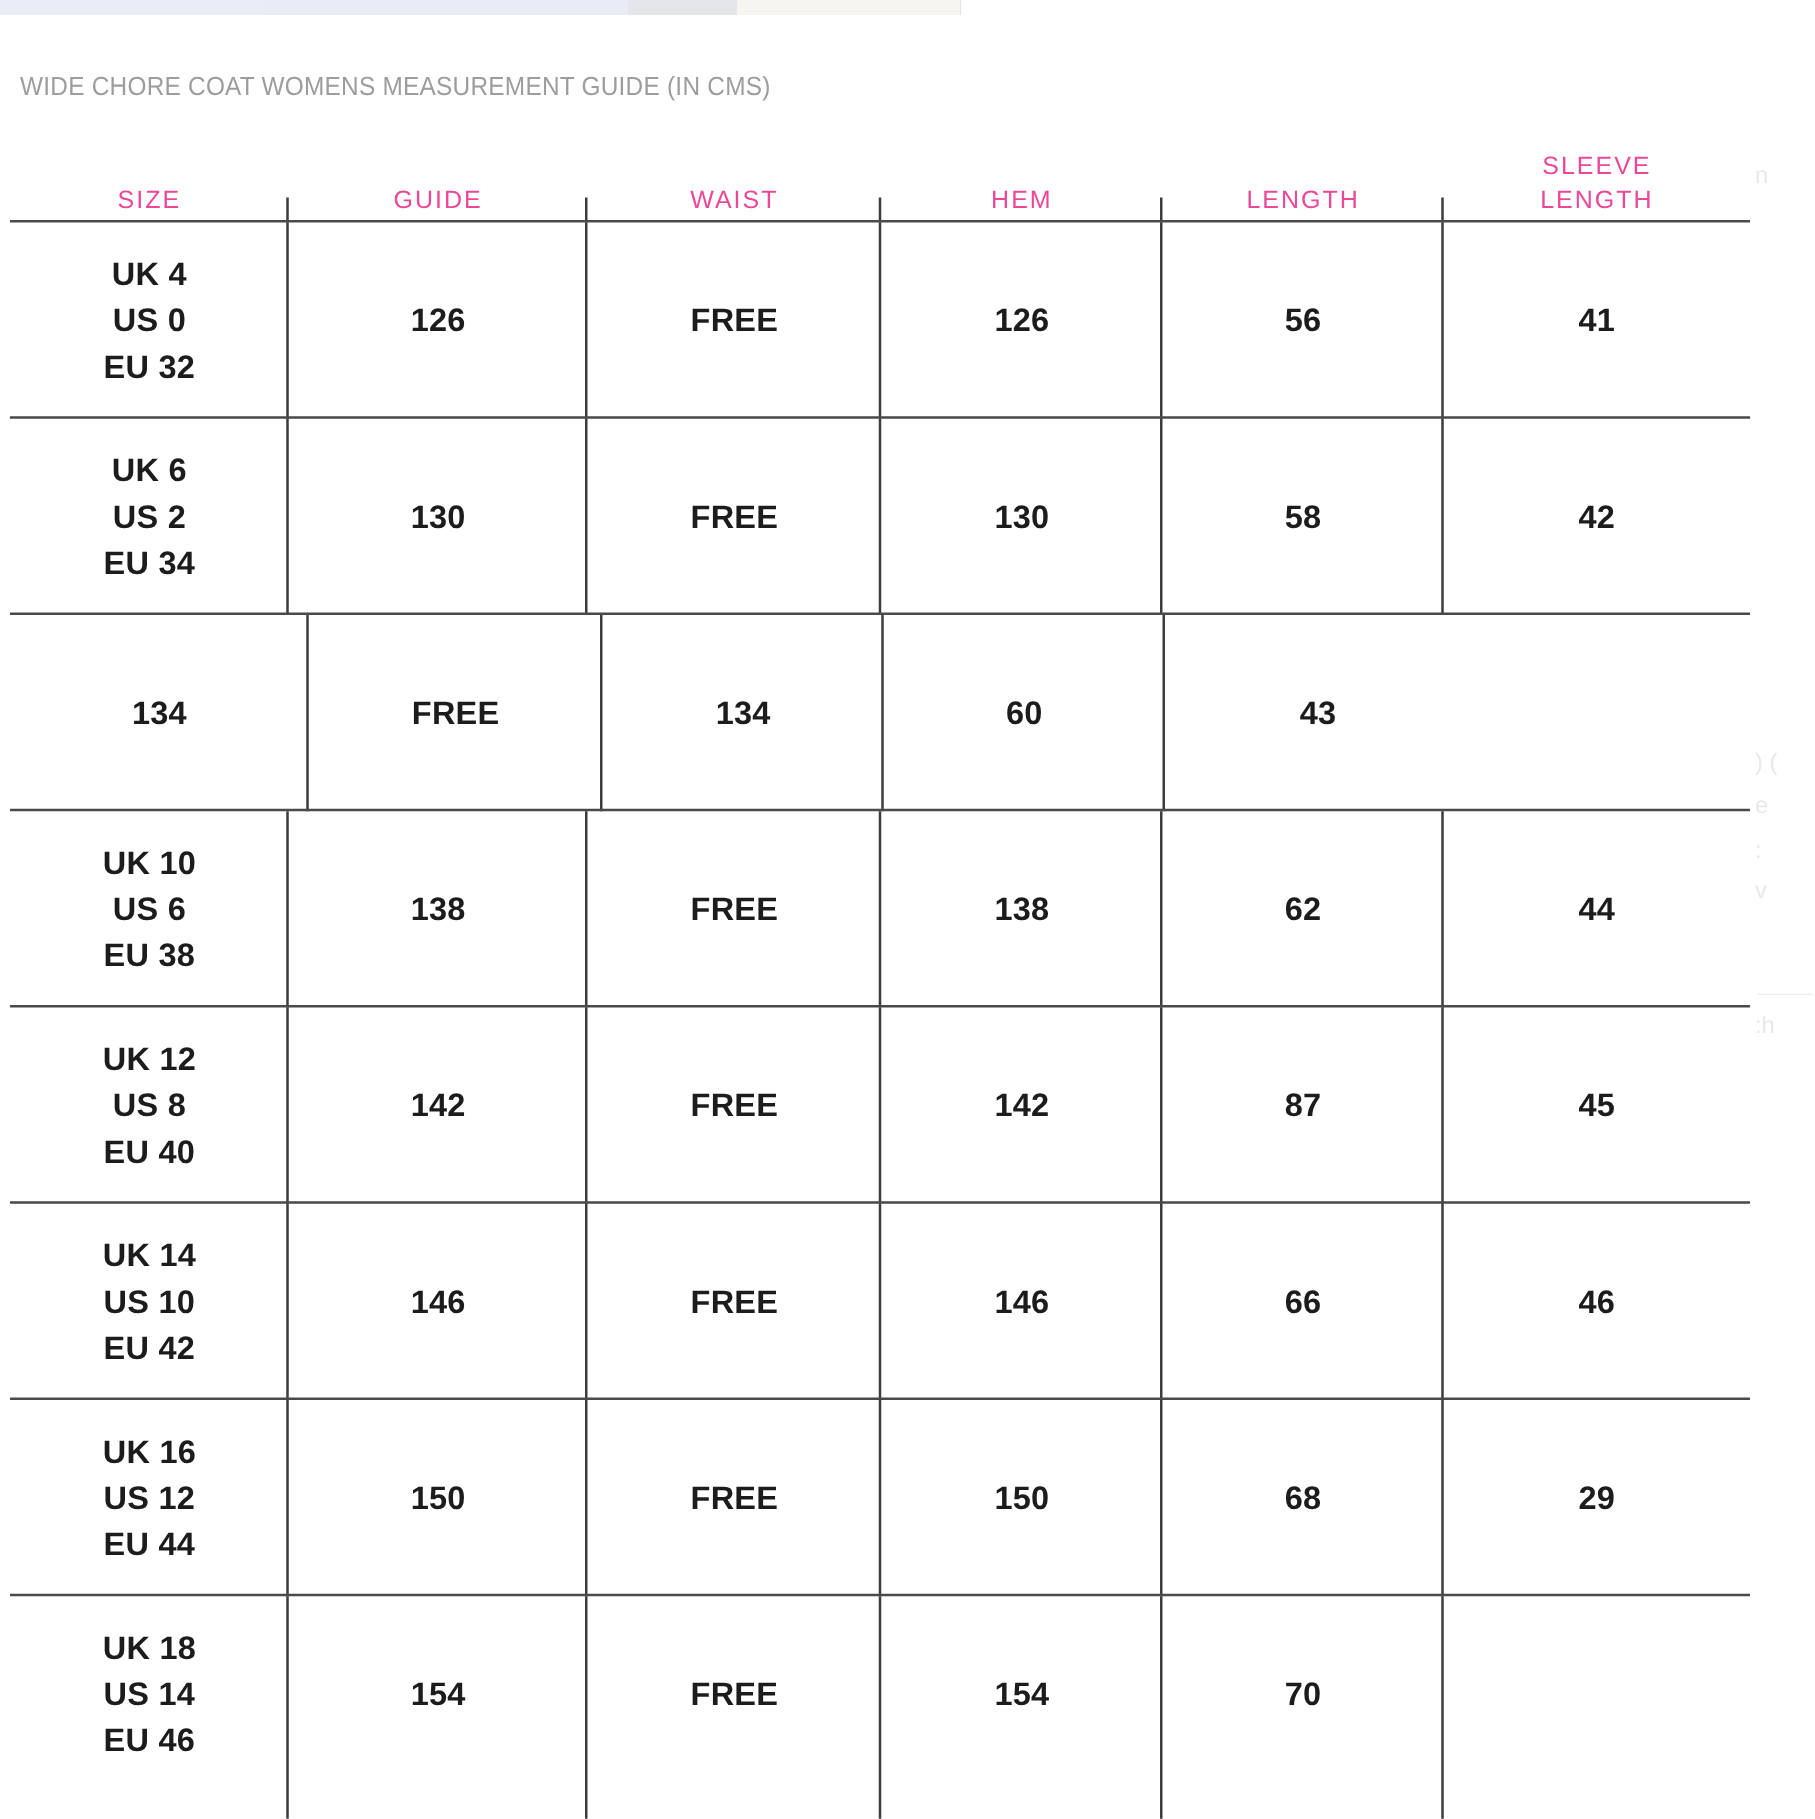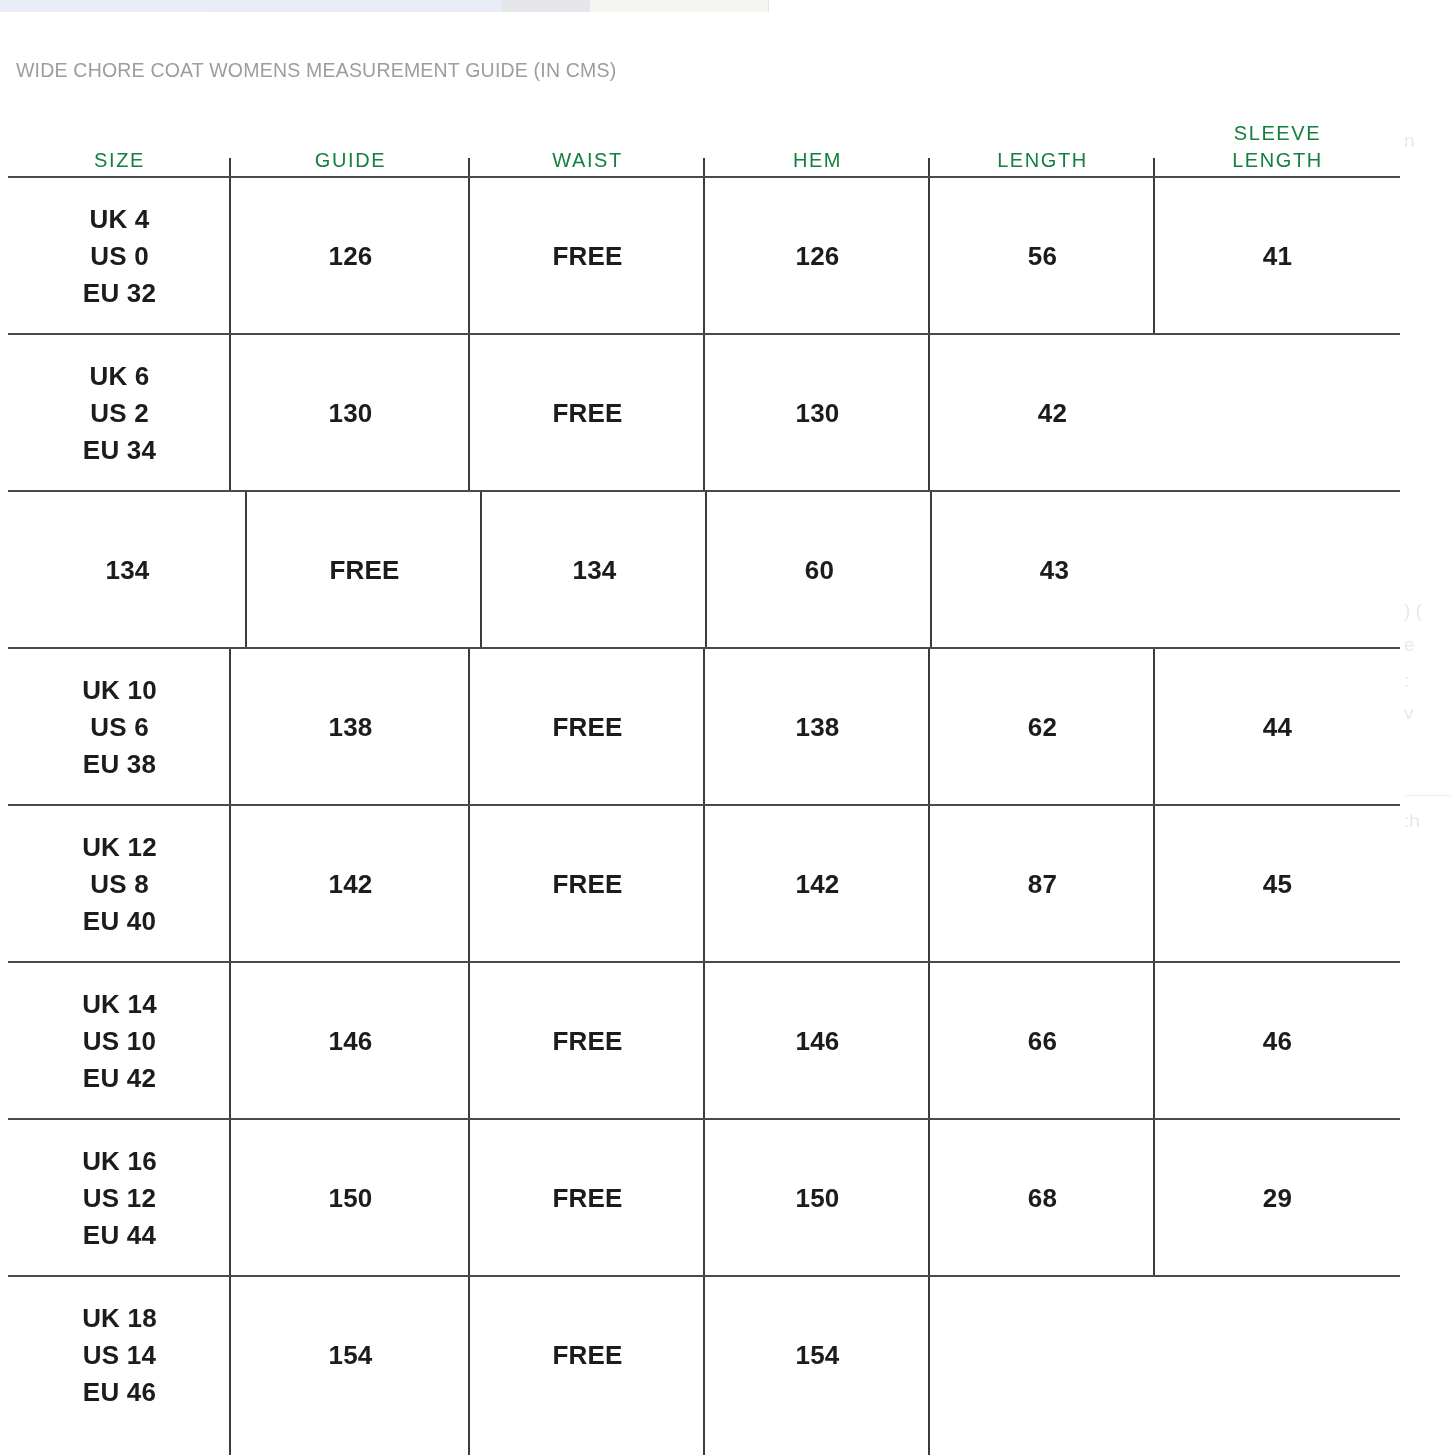--- a/index.html
+++ b/index.html
@@ -101,21 +101,21 @@
   .c-waist  { width: 235px; }
   .c-hem    { width: 225px; }
   .c-length { width: 225px; }
   .c-sleeve { width: 245px; }
 
   
   #header-row { height: 68px; align-items: flex-end; }
   #header-row .t-cell {
     align-items: center;
     font-size: 20px;
-    color: #15803d;
+    color: #ec4899;
     letter-spacing: 1.6px;
     font-weight: 400;
     line-height: 1.35;
     padding-bottom: 4px;
   }
   #header-row .t-cell.div::before { top: 11px; }
   #header-row .hdr-two-line { white-space: pre-line; }
 
   
   .body-row { height: 157px; }
@@ -193,20 +193,21 @@
         <div class="t-cell c-length div">56</div>
         <div class="t-cell c-sleeve">41</div>
       </div>
       <div class="t-row body-row">
         <div class="t-cell c-size div">UK 6
 US 2
 EU 34</div>
         <div class="t-cell c-bust div">130</div>
         <div class="t-cell c-waist div">FREE</div>
         <div class="t-cell c-hem div">130</div>
+        <div class="t-cell c-length div">58</div>
         <div class="t-cell c-sleeve">42</div>
       </div>
       <div class="t-row body-row">
         <div class="t-cell c-bust div">134</div>
         <div class="t-cell c-waist div">FREE</div>
         <div class="t-cell c-hem div">134</div>
         <div class="t-cell c-length div">60</div>
         <div class="t-cell c-sleeve">43</div>
       </div>
       <div class="t-row body-row">
@@ -249,20 +250,21 @@
         <div class="t-cell c-length div">68</div>
         <div class="t-cell c-sleeve">29</div>
       </div>
       <div class="t-row body-row last no-rule">
         <div class="t-cell c-size div">UK 18
 US 14
 EU 46</div>
         <div class="t-cell c-bust div">154</div>
         <div class="t-cell c-waist div">FREE</div>
         <div class="t-cell c-hem div">154</div>
+        <div class="t-cell c-length div">70</div>
       </div>
     </div>
 </div>
 
 <div id="bg-fragments">
   <div class="frag-rule" style="top:795px"></div>
 <span style="top: 128px;">n</span>
     <span style="top: 598px;">) (</span>
     <span style="top: 632px;">e</span>
     <span style="top: 668px;">:</span>

